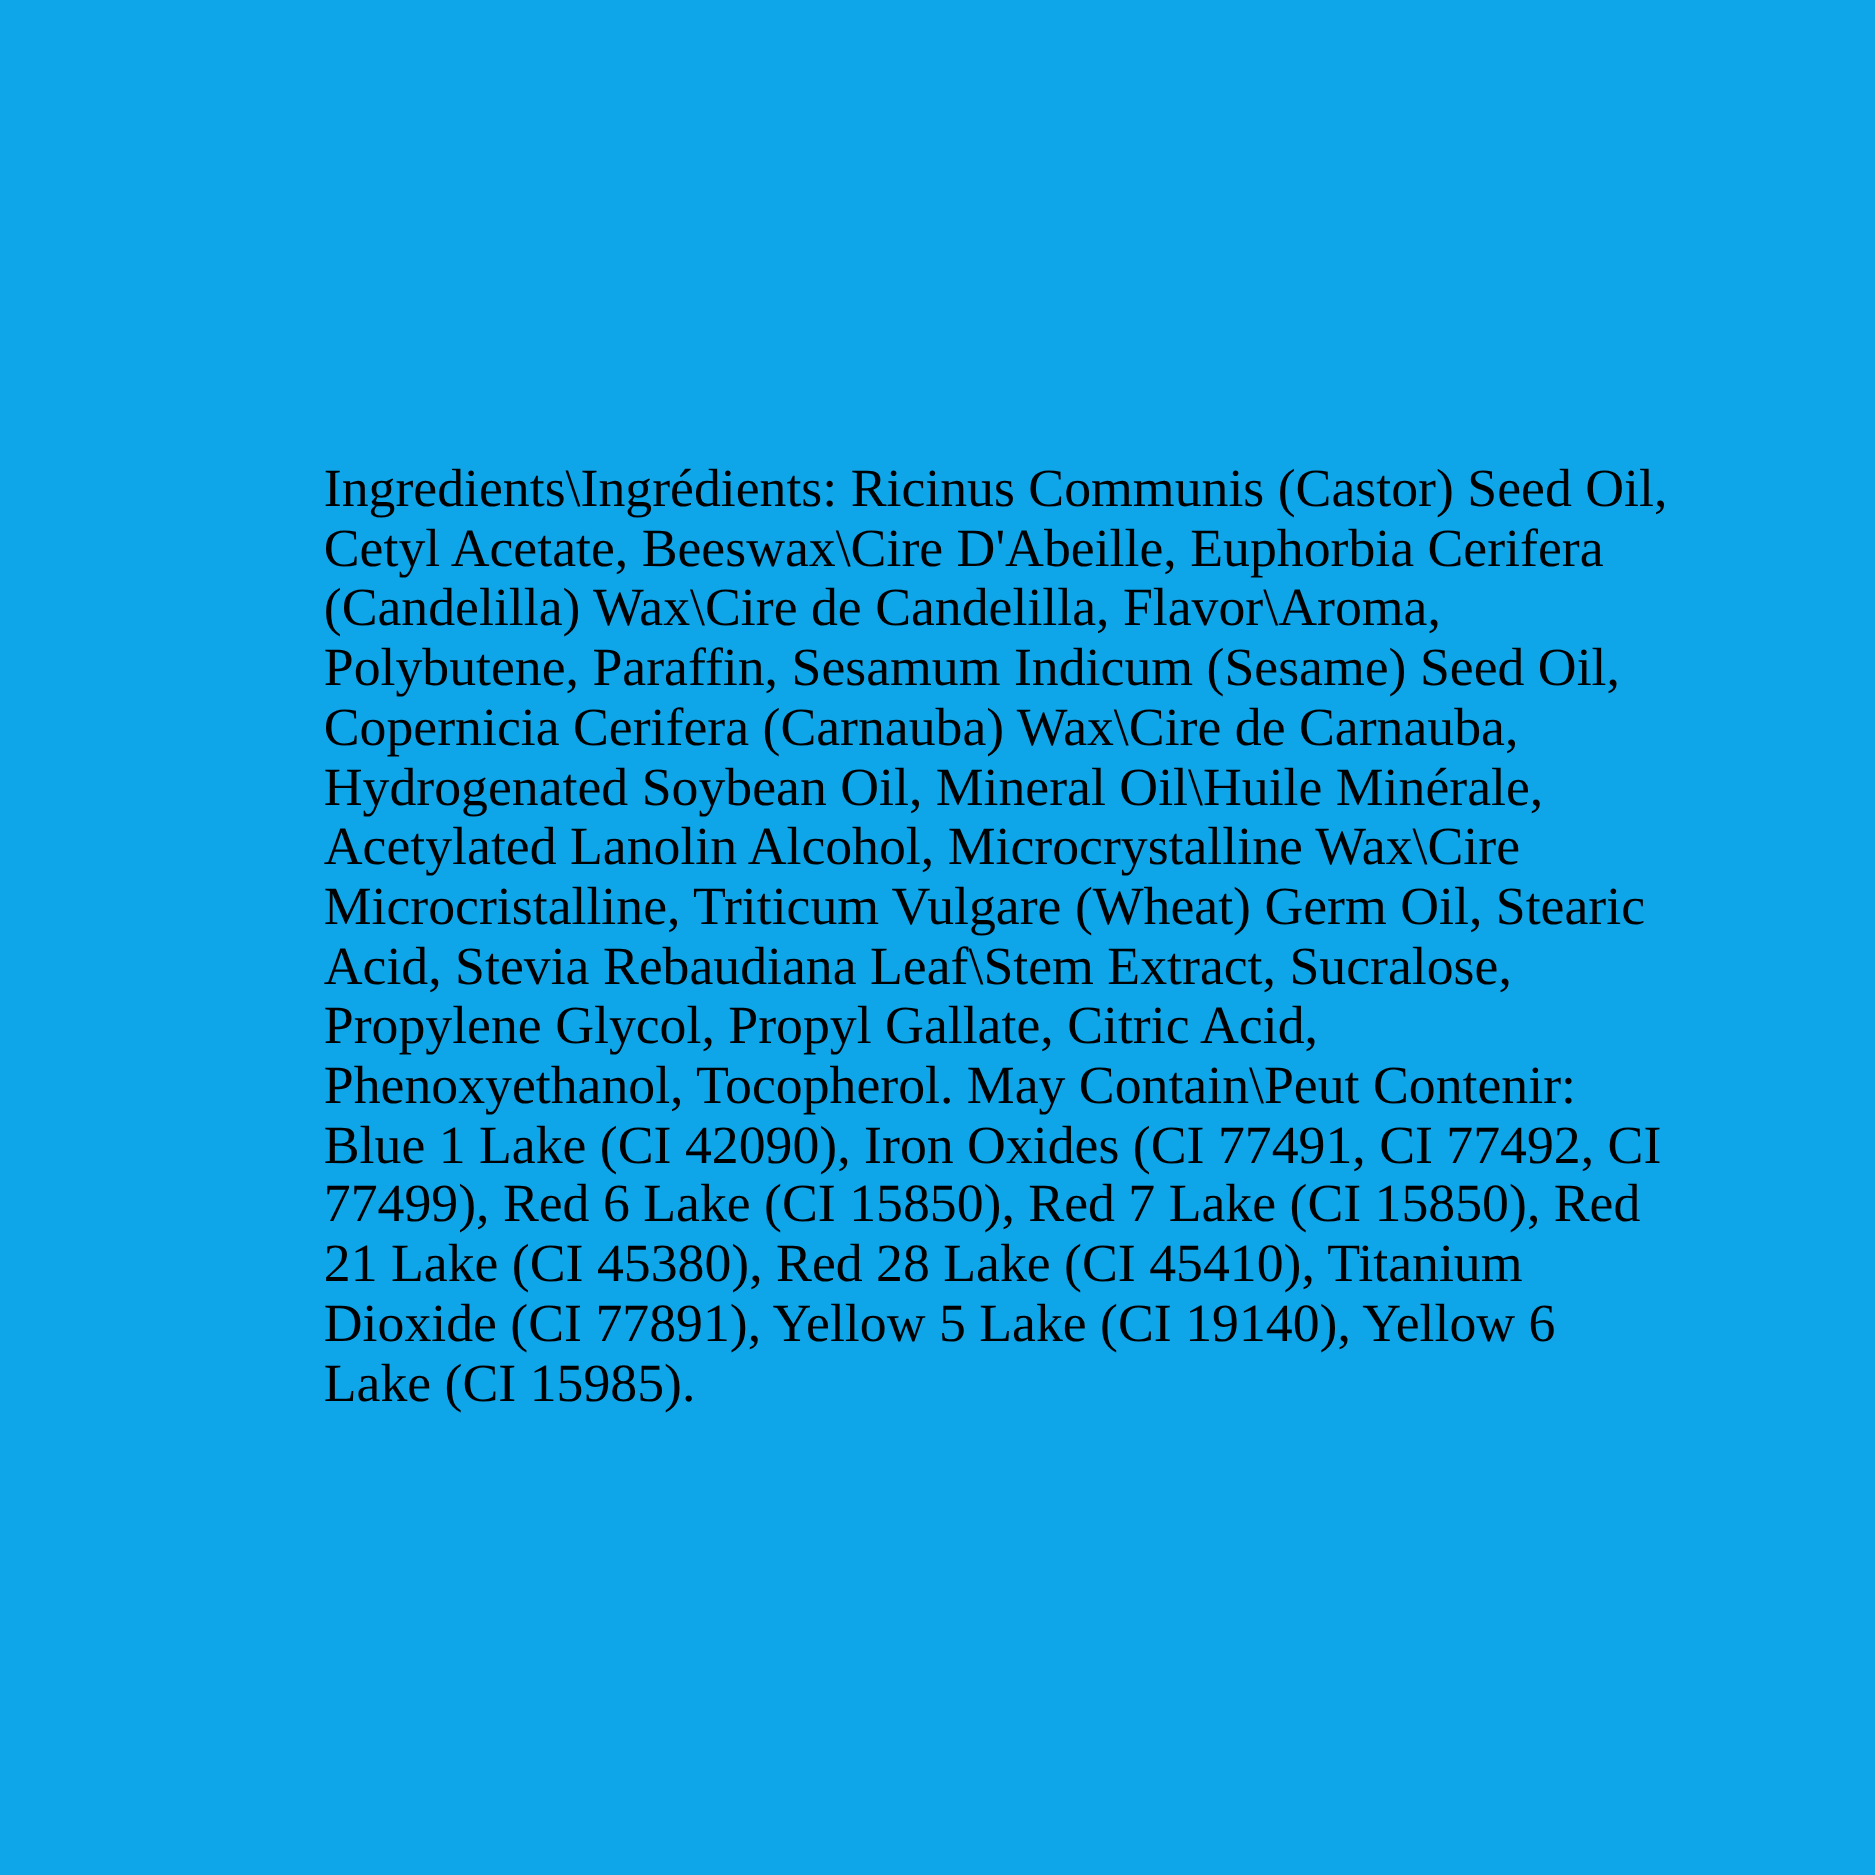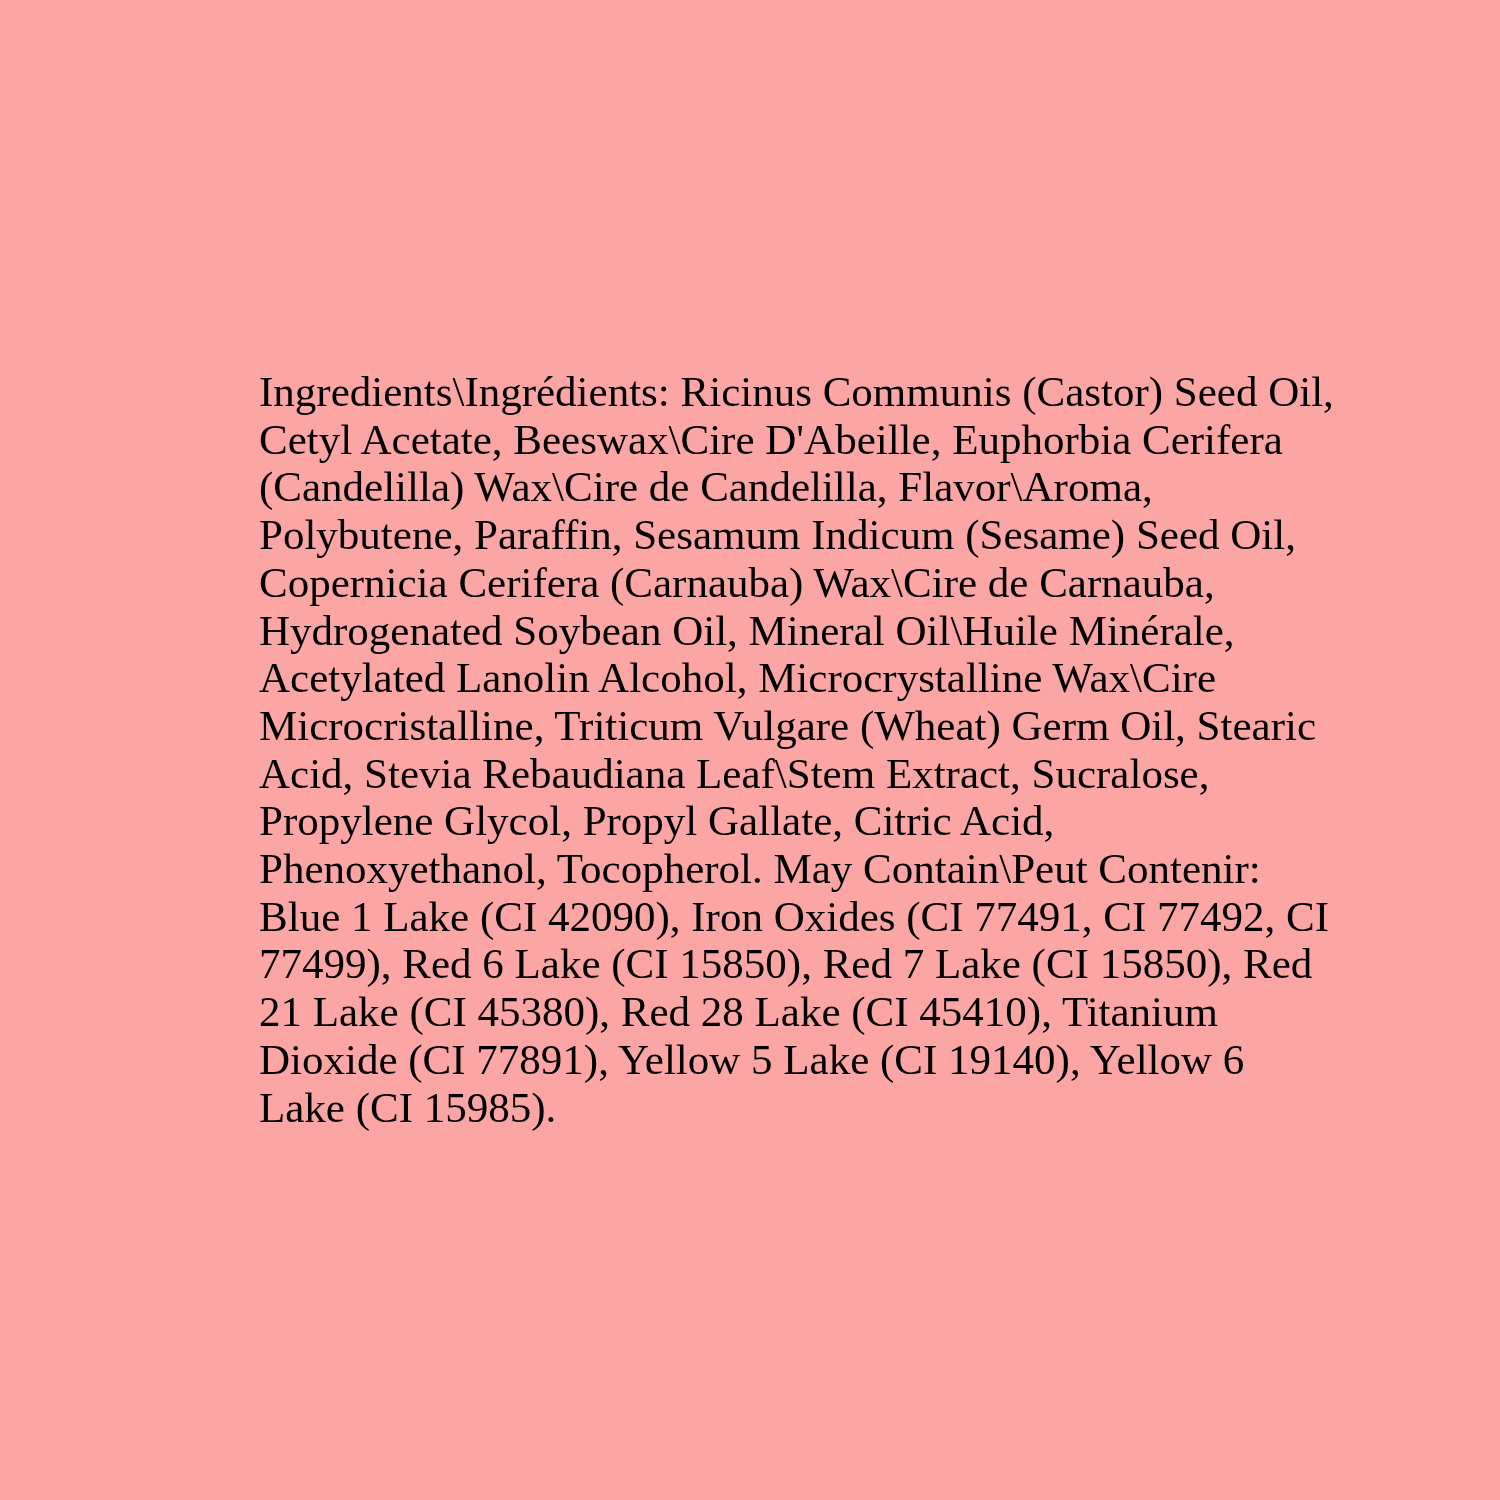--- a/index.html
+++ b/index.html
@@ -10,21 +10,21 @@
   body {
     width: 1500px;
     height: 1500px;
     overflow: hidden;
     position: relative;
     font-family: "Liberation Serif", "DejaVu Serif", serif;
   }
   .page {
     position: absolute;
     inset: 0;
-    background: #fca5a5;
+    background: #0ea5e9;
   }
   .ingredients-block {
     position: absolute;
     left: 259px;
     top: 368px;
     width: 1010px;
     color: #000000;
     font-size: 43px;
     line-height: 47.7px;
     font-weight: 400;

